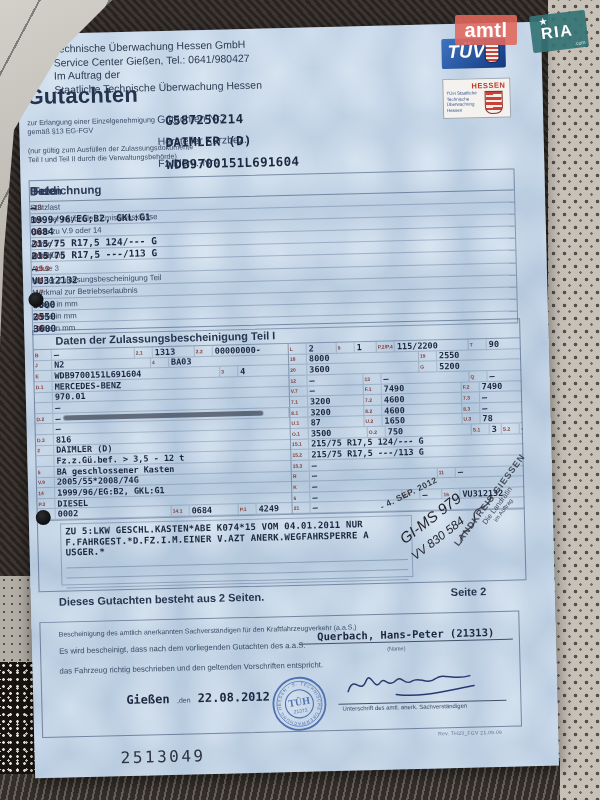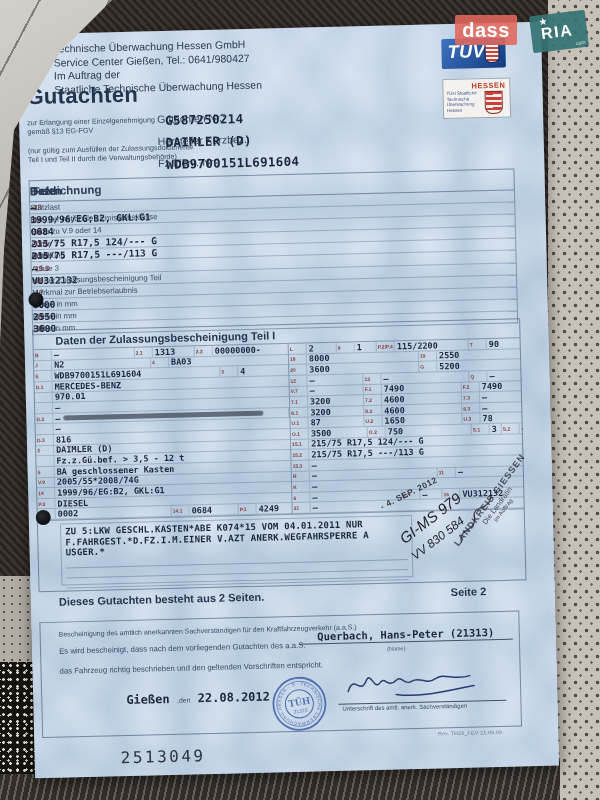--- a/index.html
+++ b/index.html
@@ -641,19 +641,19 @@
     </div>
 
     <div class="rev">Rev. TH23_FGV 21.09.09</div>
     <div class="docnum">2513049</div>
     <div class="hole hole1"></div>
     <div class="hole hole2"></div>
   </div>
 
   <div class="corner-paper"></div>
 
-  <div class="wm-auto">dass</div>
+  <div class="wm-auto">amtl</div>
   <div class="wm-ria">
     <span class="star">★</span>
     <span class="ria-t">RIA</span>
     <span class="dom">.com</span>
   </div>
 </div>
 
 </body></html>

